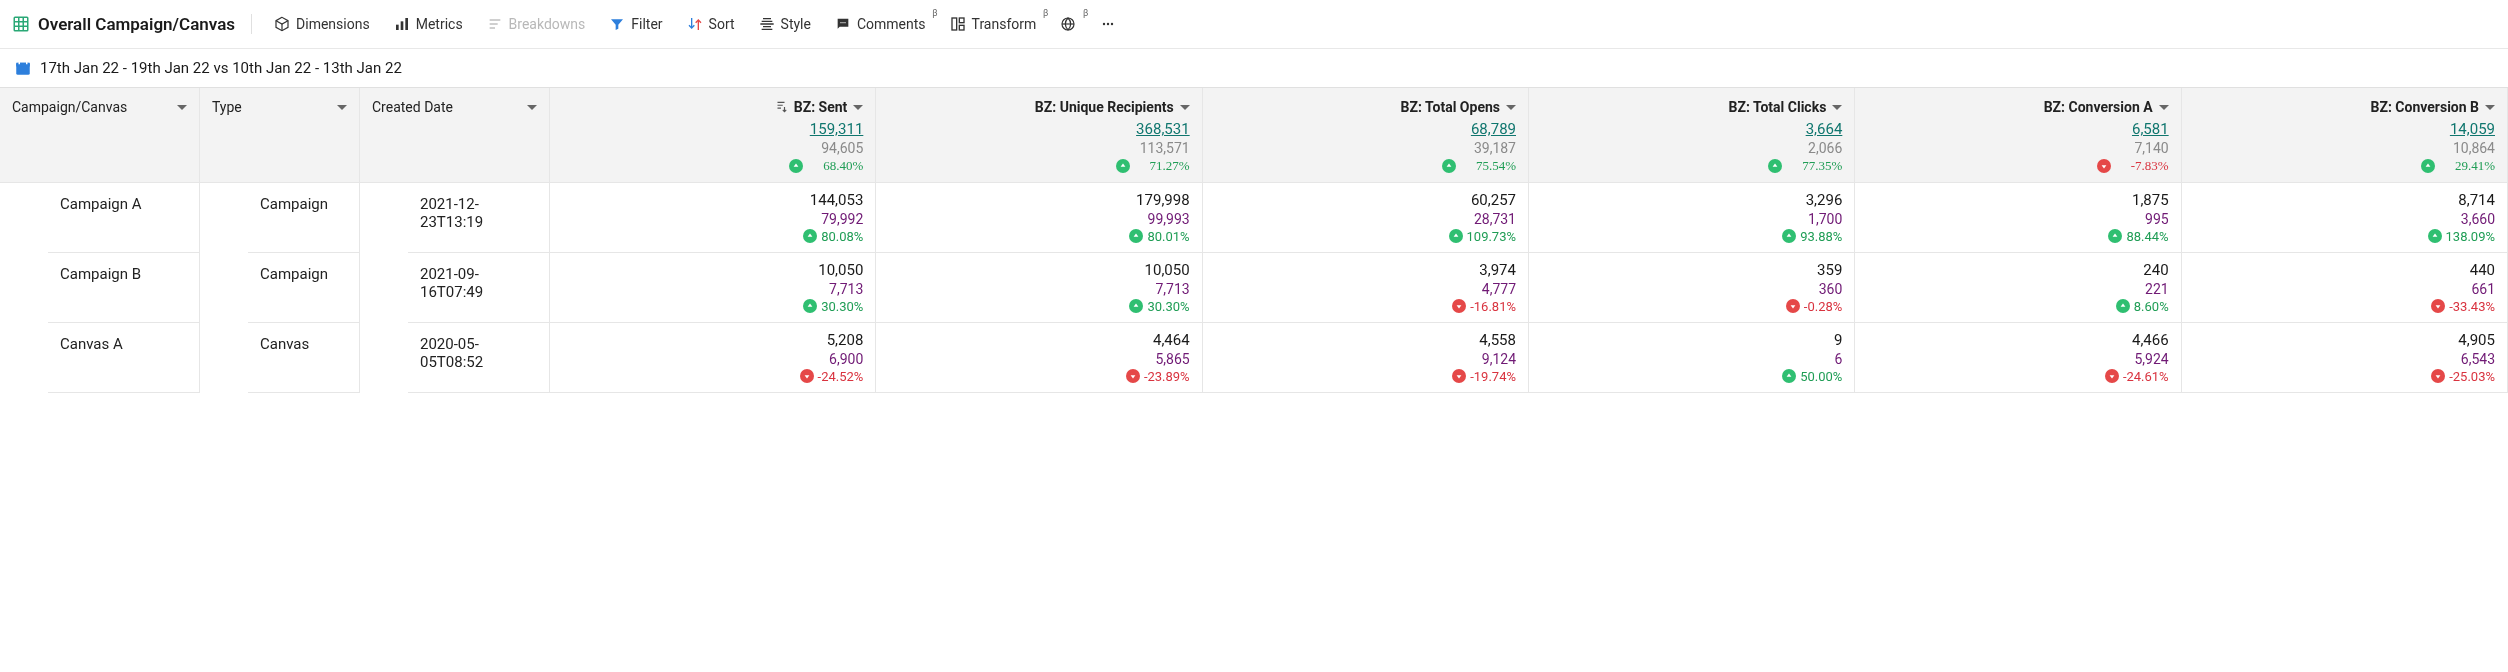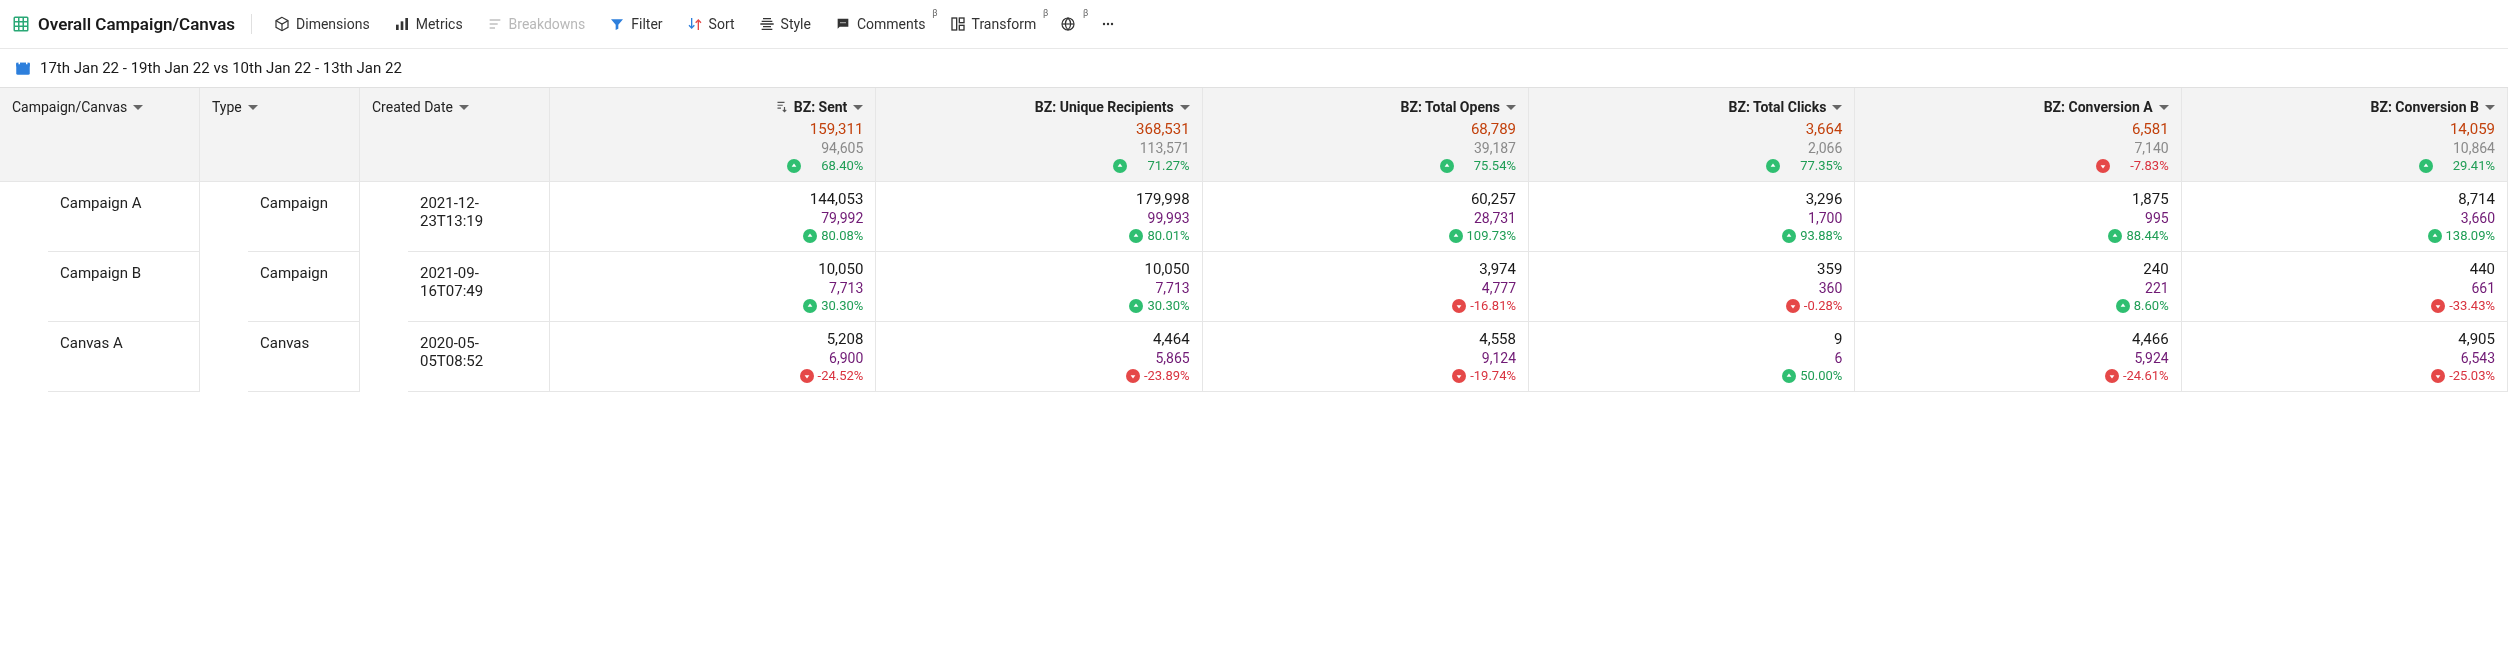--- a/index.html
+++ b/index.html
@@ -78,57 +78,57 @@
     display:flex;
     flex-direction:column;
     gap:2px;
   }
   .hdr.dim {
     justify-content:flex-start;
   }
   .hdr-row {
     display:flex;
     align-items:center;
-    justify-content:flex-start;
+    justify-content:space-between;
     gap:6px;
     min-height:22px;
   }
   .hdr.metric .hdr-row { justify-content:flex-end;font-weight:bold; }
   .hdr-label { font-size:14px; color:#222; white-space:nowrap; }
   .caret {
     width:0;height:0;
     border-left:5px solid transparent;
     border-right:5px solid transparent;
     border-top:5px solid #666;
     flex-shrink:0;
   }
   .sort-ic {
     display:inline-flex;width:14px;height:14px;color:#555;flex-shrink:0;
   }
-  .agg-main { font-size:15px; text-align:right; color:#c2410c; }
+  .agg-main { font-size:15px; text-align:right; color:#0f766e;text-decoration:underline; }
   .agg-comp { font-size:14px; text-align:right; color:#8a8a8a; }
-  .agg-delta { font-size:13px; text-align:right; display:flex; justify-content:flex-end; align-items:center; gap:20px; }
+  .agg-delta { font-size:13px; text-align:right; display:flex; justify-content:flex-end; align-items:center; gap:20px;font-family:Liberation Serif, serif; }
   .delta-up   { color:#1f9d55; }
   .delta-down { color:#d9333f; }
   .delta-dot {
     width:14px;height:14px;border-radius:50%;
     display:inline-flex;align-items:center;justify-content:center;
     flex-shrink:0;
   }
   .delta-dot.up { background:#2fbf71; }
   .delta-dot.down { background:#e54848; }
   .delta-dot svg { width:8px;height:8px; color:#fff; }
 
   .cell.dim { font-size:15px; color:#222; display:flex; align-items:flex-start; padding-top:12px;margin-left:48px; }
   .cell.metric {
     display:flex;flex-direction:column;gap:2px;align-items:flex-end;
   }
   .val-main { font-size:15px; color:#1a1a1a; }
   .val-comp { font-size:14px; color:#701a75; }
-  .val-delta { font-size:13px; display:flex; align-items:center; gap:4px; }
+  .val-delta { font-size:13px; display:flex; align-items:flex-start; gap:4px; }
 </style>
 </head>
 <body>
 
 <div class="toolbar">
   <div class="toolbar-lead">
     <span class="title-icon">
       <svg viewBox="0 0 24 24" fill="none" stroke="currentColor" stroke-width="2">
           <rect x="3" y="3" width="18" height="18" rx="1"></rect>
           <line x1="3" y1="9" x2="21" y2="9"></line>

